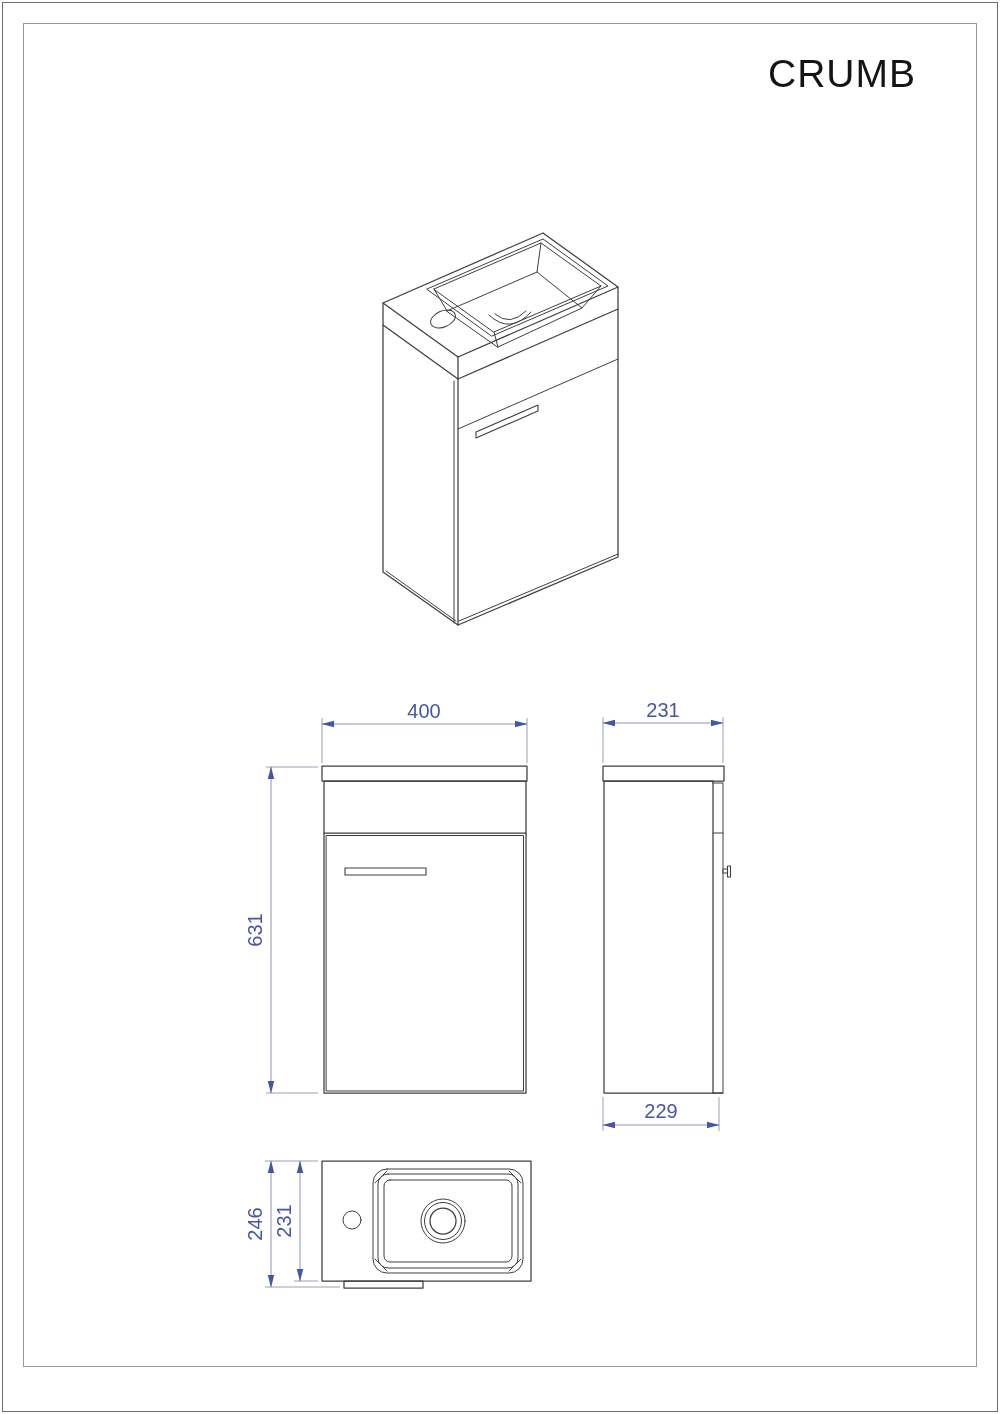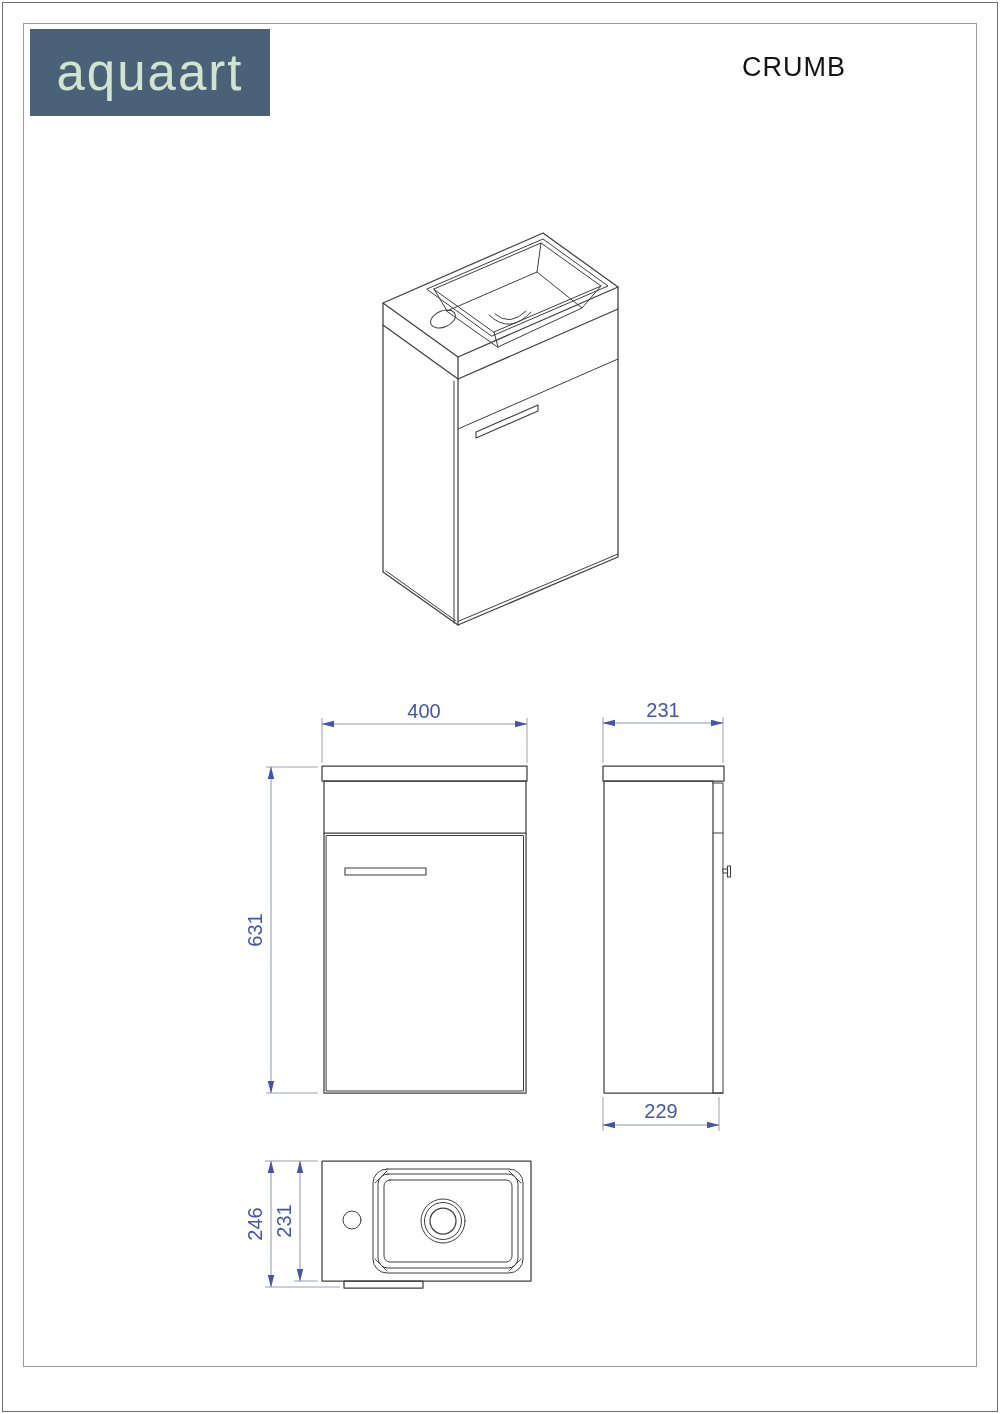--- a/index.html
+++ b/index.html
@@ -11,42 +11,39 @@
   .inner-frame{position:absolute;left:23px;top:23px;width:952px;height:1342px;border:1px solid #9a9a9a;}
   .logo{
     position:absolute;left:30px;top:29px;width:240px;height:87px;background:#4b6178;
     display:flex;align-items:center;justify-content:center;
   }
   .logo-text{
     color:#cfe5d2;font-size:51px;letter-spacing:2px;line-height:1;
     font-family:"Liberation Sans",sans-serif;
   }
   .product-title{
-    position:absolute;left:742px;top:52px;width:200px;
-    font-size:27px;color:#141414;letter-spacing:1px;
+    position:absolute;left:742px;top:52px;width:200px;text-align:center;
+    font-size:39px;color:#141414;letter-spacing:1px;
   }
   svg.drawing{position:absolute;left:0;top:0;}
   .obj{stroke:#3f3f3f;stroke-width:1.25;fill:none;stroke-linejoin:round;stroke-linecap:round;}
   .obj-thin{stroke:#3f3f3f;stroke-width:1;fill:none;stroke-linejoin:round;stroke-linecap:round;}
   .obj-bar{stroke:#3f3f3f;stroke-width:1.1;fill:#ffffff;stroke-linejoin:round;}
   .dim-line{stroke:#8f96ad;stroke-width:1;fill:none;}
   .ext-line{stroke:#9aa0b3;stroke-width:1;fill:none;}
   .dim-label{font-family:"Liberation Sans",sans-serif;font-size:20px;fill:#4456a8;}
 </style>
 </head>
 <body>
 
 <div class="page">
 
   <div class="outer-frame"></div>
   <div class="inner-frame"></div>
 
-  <div class="logo">
-    <span class="logo-text">aquaart</span>
-  </div>
 
   <div class="product-title">CRUMB</div>
 
   <svg class="drawing" width="1000" height="1414" viewBox="0 0 1000 1414">
     <defs>
       <marker id="da" viewBox="0 0 12 8" refX="11.5" refY="4" markerWidth="13" markerHeight="9" markerUnits="userSpaceOnUse" orient="auto-start-reverse">
         <path d="M12,4 L0,0.9 L0,7.1 Z" fill="#4456a8"></path>
       </marker>
     </defs>
 

